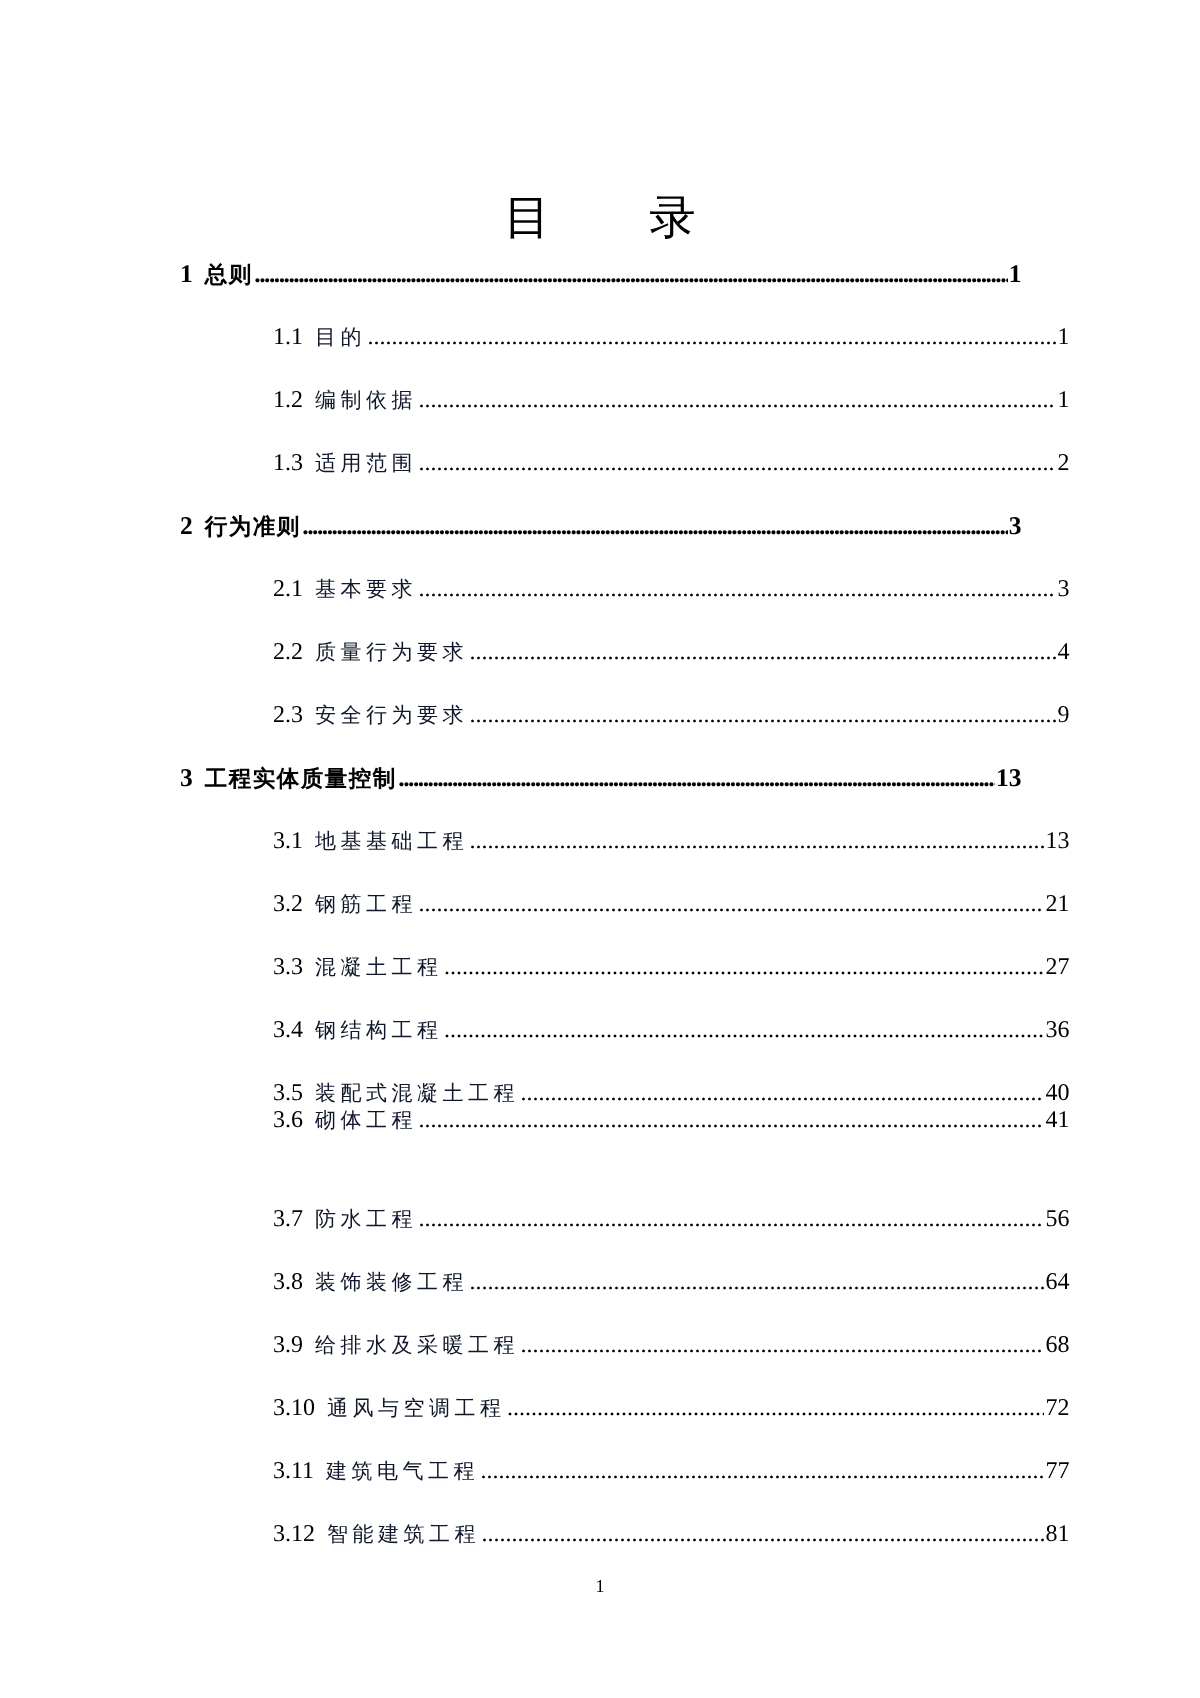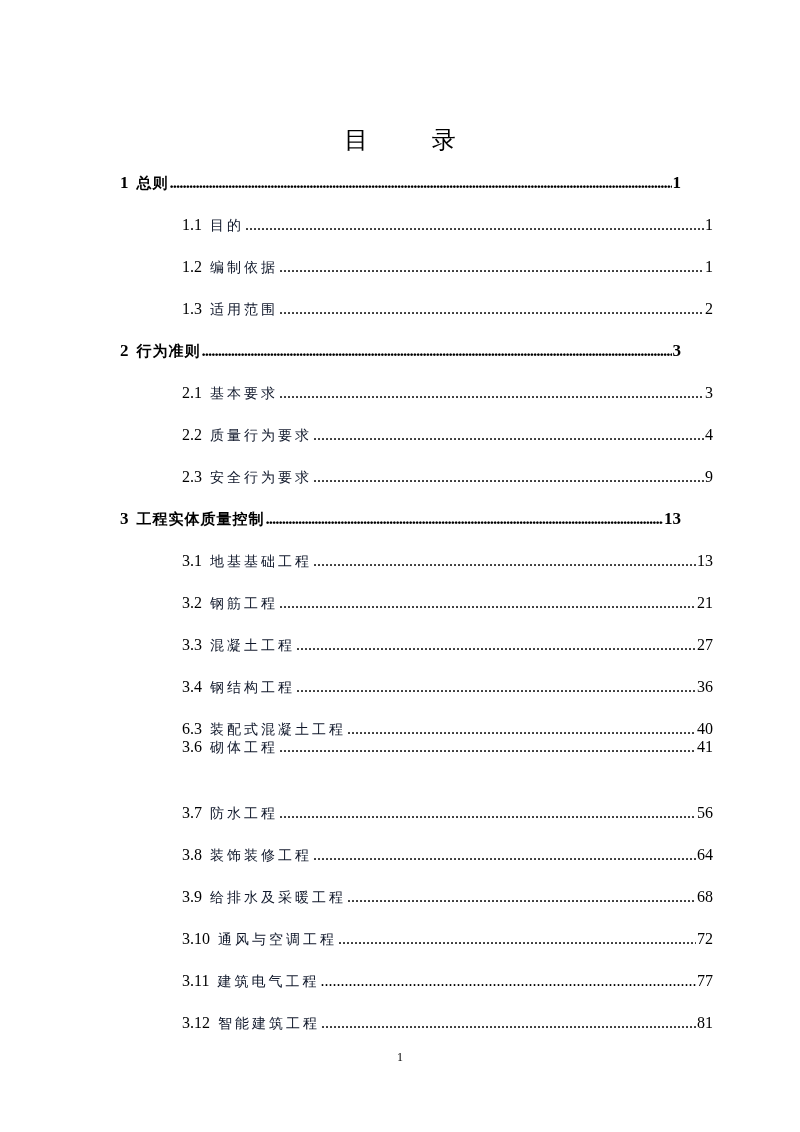--- a/index.html
+++ b/index.html
@@ -1,17 +1,17 @@
 <!DOCTYPE html>
 <html><head>
   <meta charset="utf-8">
   <style>
     html, body { margin: 0; padding: 0; background: #ffffff; }
     body { width: 800px; height: 1132px; position: relative; overflow: hidden; color: #000; font-family: "Liberation Serif", serif; }
-    .title { position: absolute; top: 124px; left: 0; width: 800px; text-align: center; font-family: "DejaVu Sans", sans-serif; font-size: 24px; letter-spacing: 28px; padding-left: 28px; box-sizing: border-box; }
+    .title { position: absolute; top: 124px; left: 0; width: 800px; text-align: center; font-family: "DejaVu Sans", sans-serif; font-size: 31px; letter-spacing: 28px; padding-left: 28px; box-sizing: border-box; }
     .toc { position: absolute; left: 0; top: 0; width: 800px; }
     .row { position: absolute; display: flex; align-items: baseline; height: 24px; line-height: 24px; }
     .row.l1 { left: 120px; width: 561px; font-weight: bold; font-size: 17px; }
     .row.l2 { left: 150px; width: 531px; font-size: 16px; margin-left: 32px; }
     .num { white-space: nowrap; }
     .label { white-space: nowrap; font-family: Liberation Serif, serif; letter-spacing: 3px; }
     .l1 .label { letter-spacing: 1px; font-size: 15px; }
     .l2 .label { font-size: 14px; font-weight: normal; color: #0f172a; }
     .gap { display: inline-block; width: 8px; }
     .leader { flex: 1; overflow: hidden; white-space: nowrap; margin: 0 1px; }
@@ -111,21 +111,21 @@
       <span class="page">27</span>
     </div>
   <div class="row l2" style="top:675px">
       <span class="num">3.4</span>
       <span class="gap"></span>
       <span class="label">钢结构工程</span>
       <span class="leader"></span>
       <span class="page">36</span>
     </div>
   <div class="row l2" style="top:717px">
-      <span class="num">6.3</span>
+      <span class="num">3.5</span>
       <span class="gap"></span>
       <span class="label">装配式混凝土工程</span>
       <span class="leader"></span>
       <span class="page">40</span>
     </div>
   <div class="row l2" style="top:735px">
       <span class="num">3.6</span>
       <span class="gap"></span>
       <span class="label">砌体工程</span>
       <span class="leader"></span>

